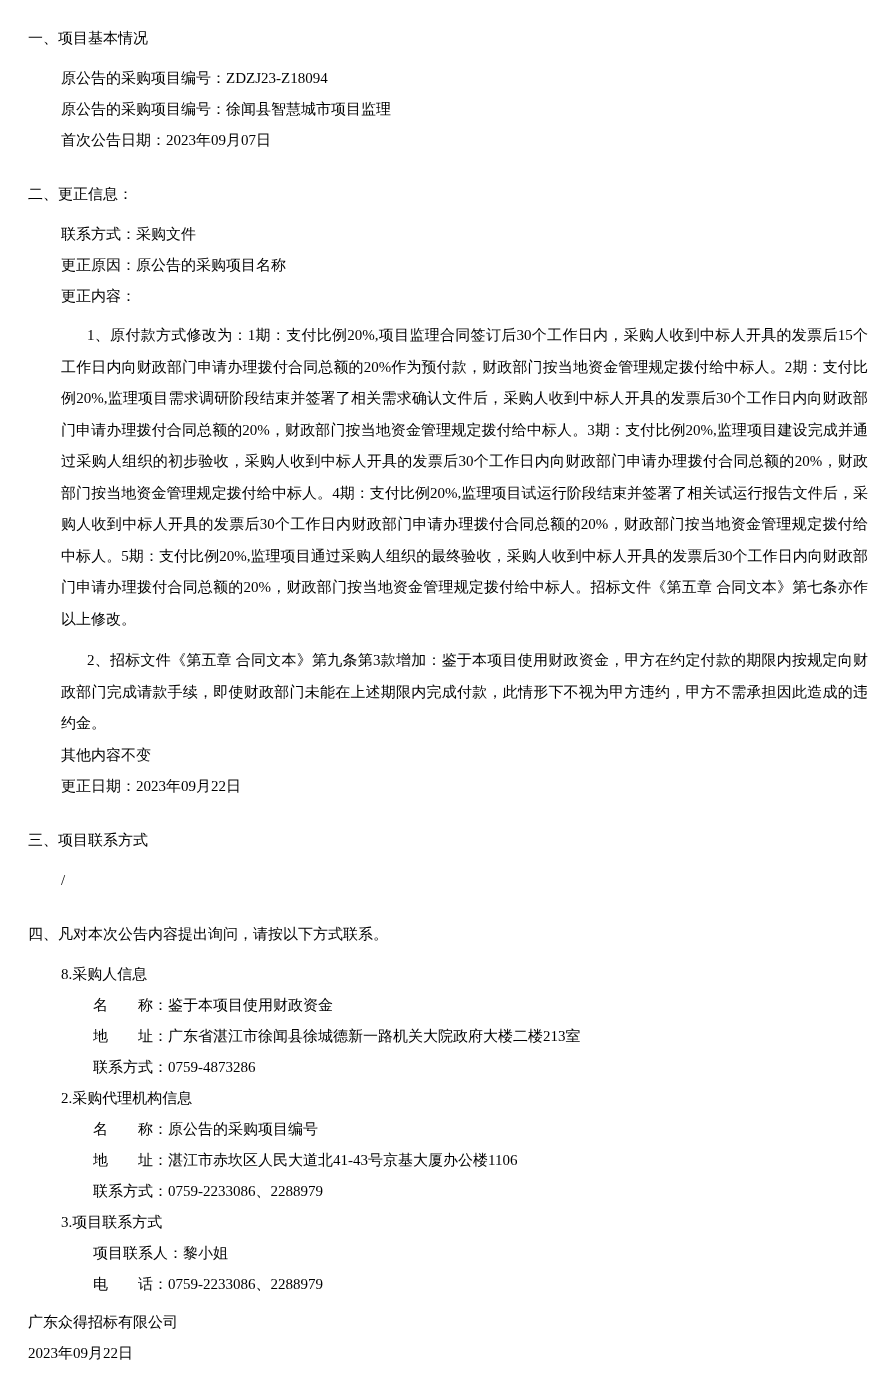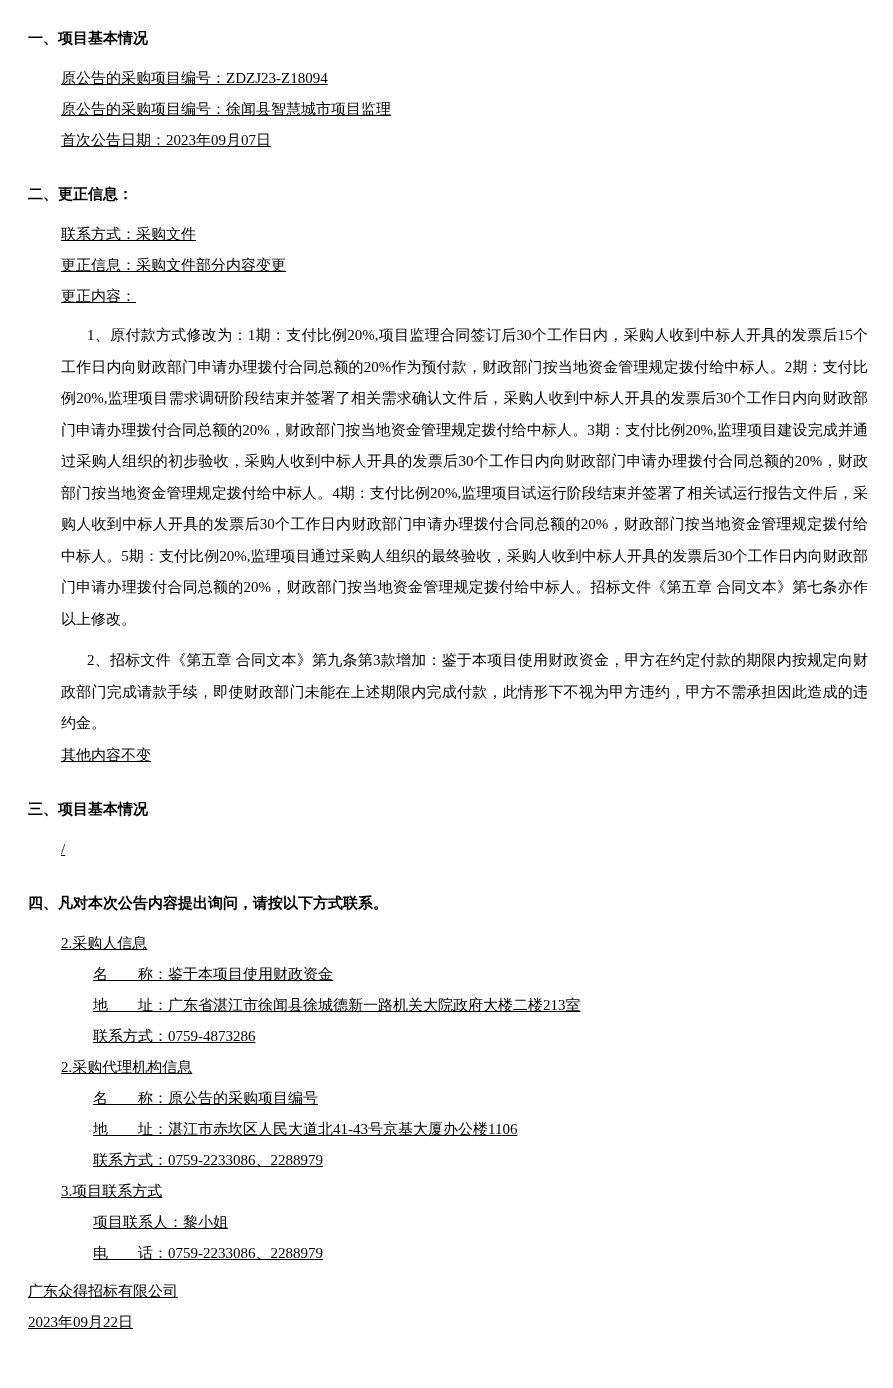--- a/index.html
+++ b/index.html
@@ -16,28 +16,27 @@
   }
   .page {
     width: 893px;
     min-height: 1388px;
     box-sizing: border-box;
     padding: 0 25px 20px 28px;
     overflow: hidden;
   }
   .sec {
     font-size: 15px;
-    font-weight: bold;
+    font-weight: normal;
     line-height: 31px;
     margin: 23px 0 9px 0;
   }
   .line {
     line-height: 31px;
     margin: 0;
-    text-decoration: underline;
   }
   .ind1 { padding-left: 33px; }   
   .ind2 { padding-left: 65px; }   
   .para {
     line-height: 31.5px;
     margin: 8px 0 0 0;
     padding-left: 33px;
     text-indent: 26px;
     text-align: justify;
   }
@@ -51,32 +50,33 @@
 
 <div class="page">
 
   <h2 class="sec">一、项目基本情况</h2>
   <p class="line ind1">原公告的采购项目编号：ZDZJ23-Z18094</p>
   <p class="line ind1">原公告的采购项目编号：徐闻县智慧城市项目监理</p>
   <p class="line ind1">首次公告日期：2023年09月07日</p>
 
   <h2 class="sec">二、更正信息：</h2>
   <p class="line ind1">联系方式：采购文件</p>
-  <p class="line ind1">更正信息：采购文件部分内容变更</p>
+  <p class="line ind1">更正原因：原公告的采购项目名称</p>
   <p class="line ind1">更正内容：</p>
   <p class="para">1、原付款方式修改为：1期：支付比例20%,项目监理合同签订后30个工作日内，采购人收到中标人开具的发票后15个工作日内向财政部门申请办理拨付合同总额的20%作为预付款，财政部门按当地资金管理规定拨付给中标人。2期：支付比例20%,监理项目需求调研阶段结束并签署了相关需求确认文件后，采购人收到中标人开具的发票后30个工作日内向财政部门申请办理拨付合同总额的20%，财政部门按当地资金管理规定拨付给中标人。3期：支付比例20%,监理项目建设完成并通过采购人组织的初步验收，采购人收到中标人开具的发票后30个工作日内向财政部门申请办理拨付合同总额的20%，财政部门按当地资金管理规定拨付给中标人。4期：支付比例20%,监理项目试运行阶段结束并签署了相关试运行报告文件后，采购人收到中标人开具的发票后30个工作日内财政部门申请办理拨付合同总额的20%，财政部门按当地资金管理规定拨付给中标人。5期：支付比例20%,监理项目通过采购人组织的最终验收，采购人收到中标人开具的发票后30个工作日内向财政部门申请办理拨付合同总额的20%，财政部门按当地资金管理规定拨付给中标人。招标文件《第五章 合同文本》第七条亦作以上修改。</p>
   <p class="para">2、招标文件《第五章 合同文本》第九条第3款增加：鉴于本项目使用财政资金，甲方在约定付款的期限内按规定向财政部门完成请款手续，即使财政部门未能在上述期限内完成付款，此情形下不视为甲方违约，甲方不需承担因此造成的违约金。</p>
   <p class="line ind1">其他内容不变</p>
+  <p class="line ind1">更正日期：2023年09月22日</p>
 
-  <h2 class="sec">三、项目基本情况</h2>
+  <h2 class="sec">三、项目联系方式</h2>
   <p class="line ind1">/</p>
 
   <h2 class="sec">四、凡对本次公告内容提出询问，请按以下方式联系。</h2>
 
-  <p class="line ind1">2.采购人信息</p>
+  <p class="line ind1">8.采购人信息</p>
   <p class="line ind2">名　　称：鉴于本项目使用财政资金</p>
   <p class="line ind2">地　　址：广东省湛江市徐闻县徐城德新一路机关大院政府大楼二楼213室</p>
   <p class="line ind2">联系方式：0759-4873286</p>
 
   <p class="line ind1">2.采购代理机构信息</p>
   <p class="line ind2">名　　称：原公告的采购项目编号</p>
   <p class="line ind2">地　　址：湛江市赤坎区人民大道北41-43号京基大厦办公楼1106</p>
   <p class="line ind2">联系方式：0759-2233086、2288979</p>
 
   <p class="line ind1">3.项目联系方式</p>

